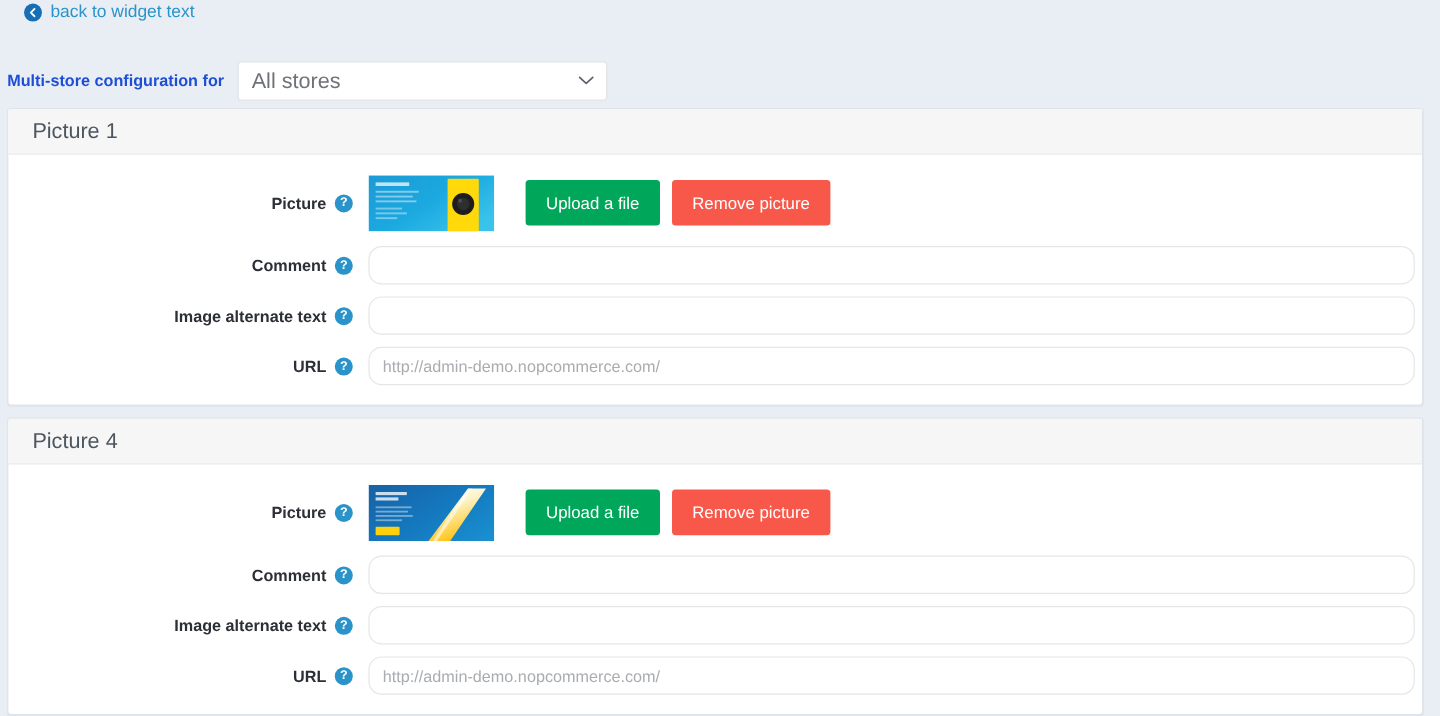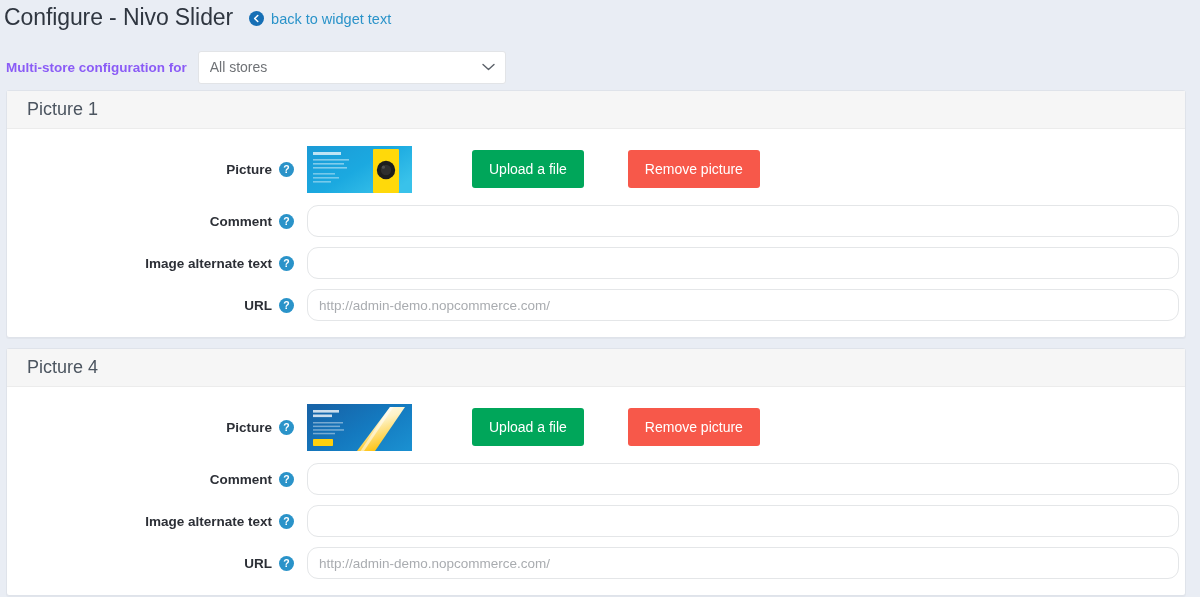--- a/index.html
+++ b/index.html
@@ -53,33 +53,33 @@
   
   .store-row {
     display: flex;
     align-items: center;
     padding: 0 0 0 6px;
     height: 46px;
   }
   .store-label {
     font-size: 13.5px;
     font-weight: bold;
-    color: #8b5cf6;
+    color: #1d4ed8;
     white-space: nowrap;
   }
   .store-select-wrap {
     position: relative;
     margin-left: 11px;
     width: 308px;
   }
   .store-select {
     width: 100%;
     height: 33px;
     padding: 4px 28px 4px 11px;
-    font-size: 14px;
+    font-size: 18px;
     font-family: "Liberation Sans", sans-serif;
     color: #6f7276;
     background: #ffffff;
     border: 1px solid #e2e4e7;
     border-radius: 3px;
     appearance: none;
     -webkit-appearance: none;
     outline: none;
     cursor: pointer;
   }
@@ -150,21 +150,20 @@
     cursor: pointer;
     flex: 0 0 auto;
     font-family: "Liberation Sans", sans-serif;
   }
 
   .field-control {
     flex: 1 1 auto;
     display: flex;
     align-items: center;
     padding-right: 6px;
-    gap: 34px;
   }
   .text-input {
     width: 100%;
     height: 32px;
     padding: 4px 11px;
     font-size: 13.5px;
     font-family: "Liberation Sans", sans-serif;
     color: #555a60;
     background: #ffffff;
     border: 1px solid #e4e6e8;
@@ -198,21 +197,20 @@
     white-space: nowrap;
     line-height: 38px;
   }
   .btn-upload { background: #00a65a; margin-left: 26px; }
   .btn-remove { background: #f7584a; margin-left: 10px; text-align: right; }
 </style>
 </head>
 <body>
 
 <div class="page-header">
-  <span class="page-title">Configure - Nivo Slider</span>
   <a class="back-link" href="#">
     <span class="back-circle">
       <svg width="9" height="9" viewBox="0 0 10 10" aria-hidden="true">
         <path d="M6.4 1.6 L3 5 L6.4 8.4" stroke="#ffffff" stroke-width="1.7" fill="none" stroke-linecap="round" stroke-linejoin="round"></path>
       </svg>
     </span>
     <span>back to widget text</span>
   </a>
 </div>
 

